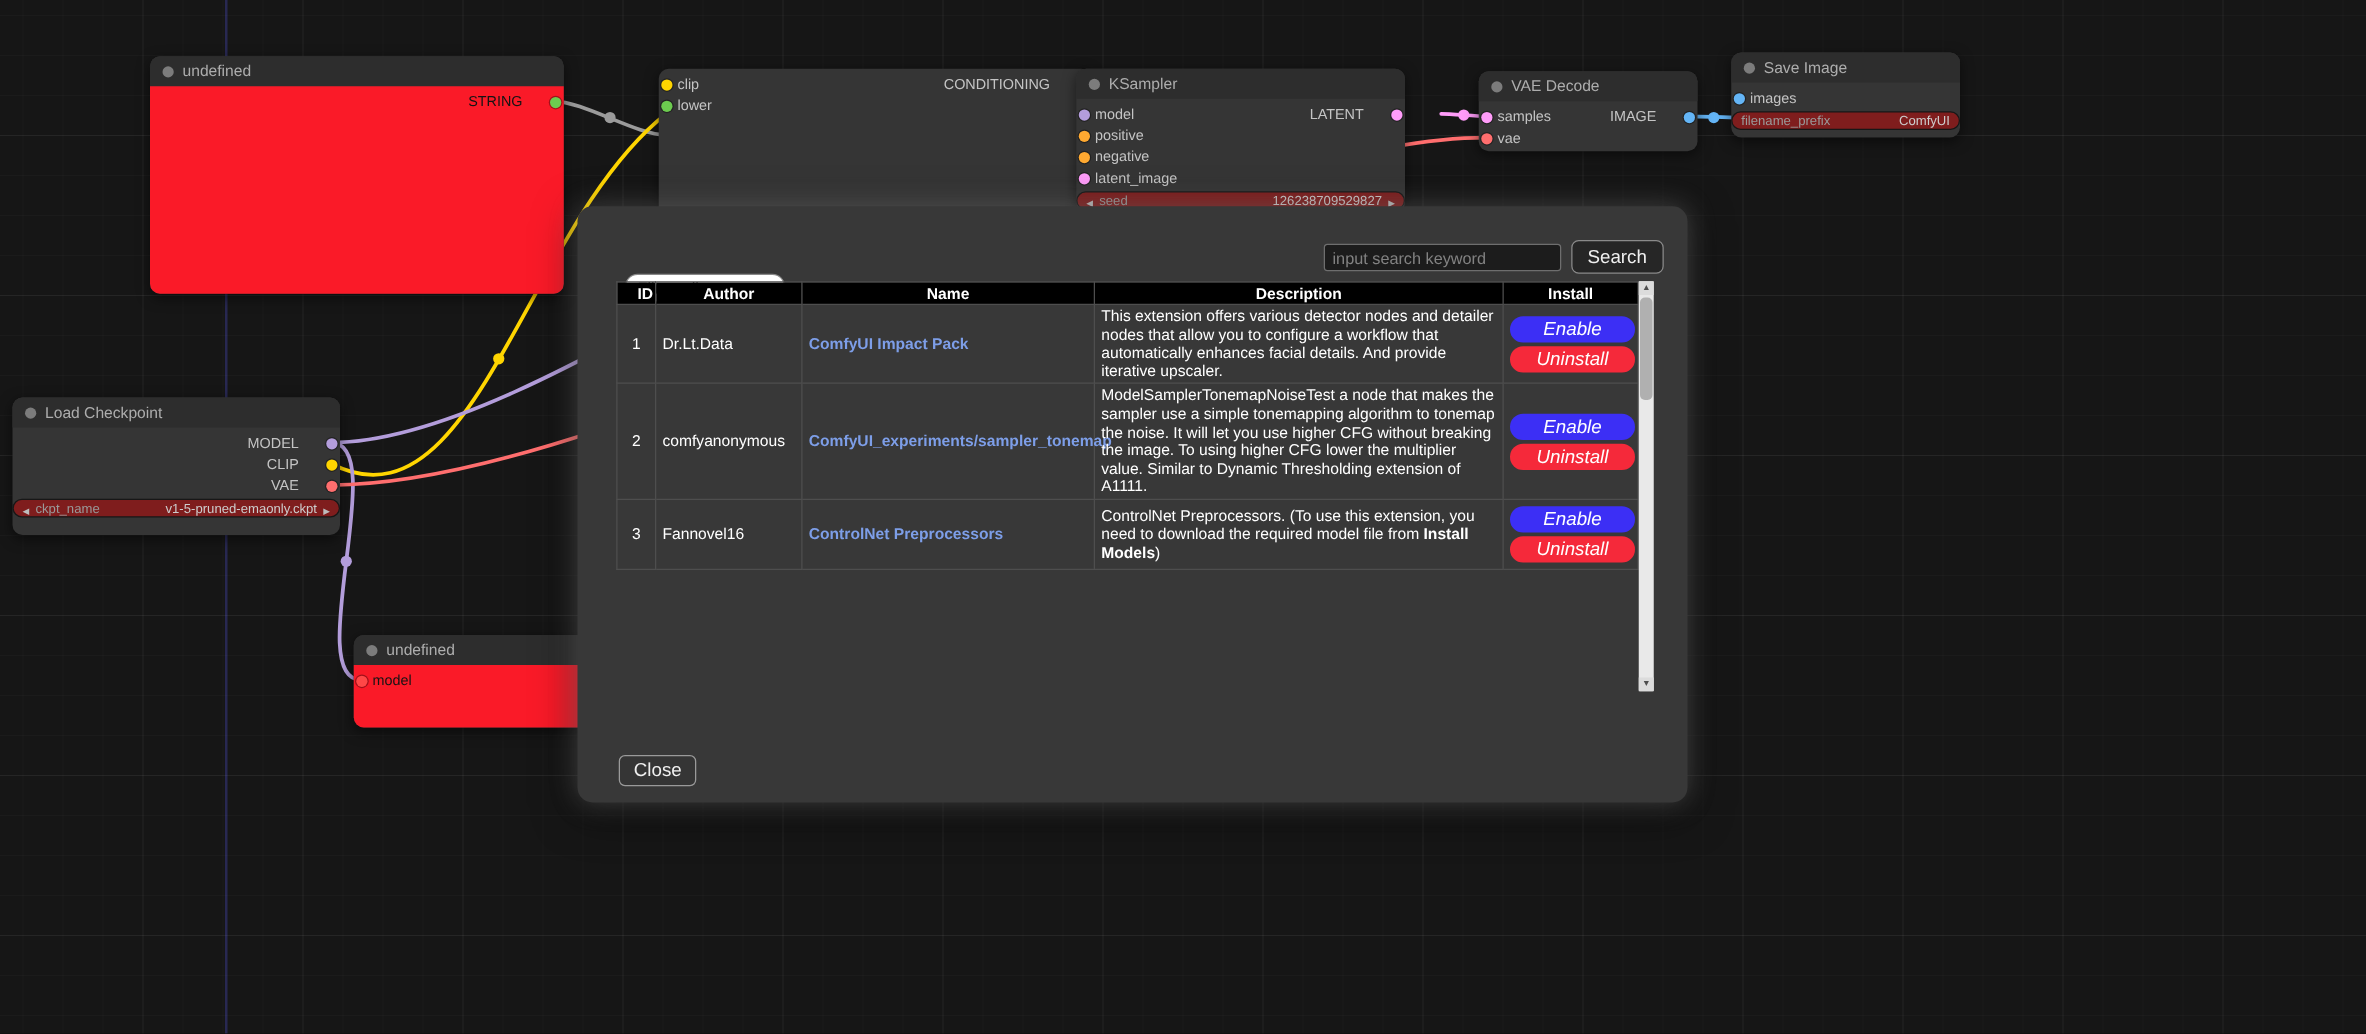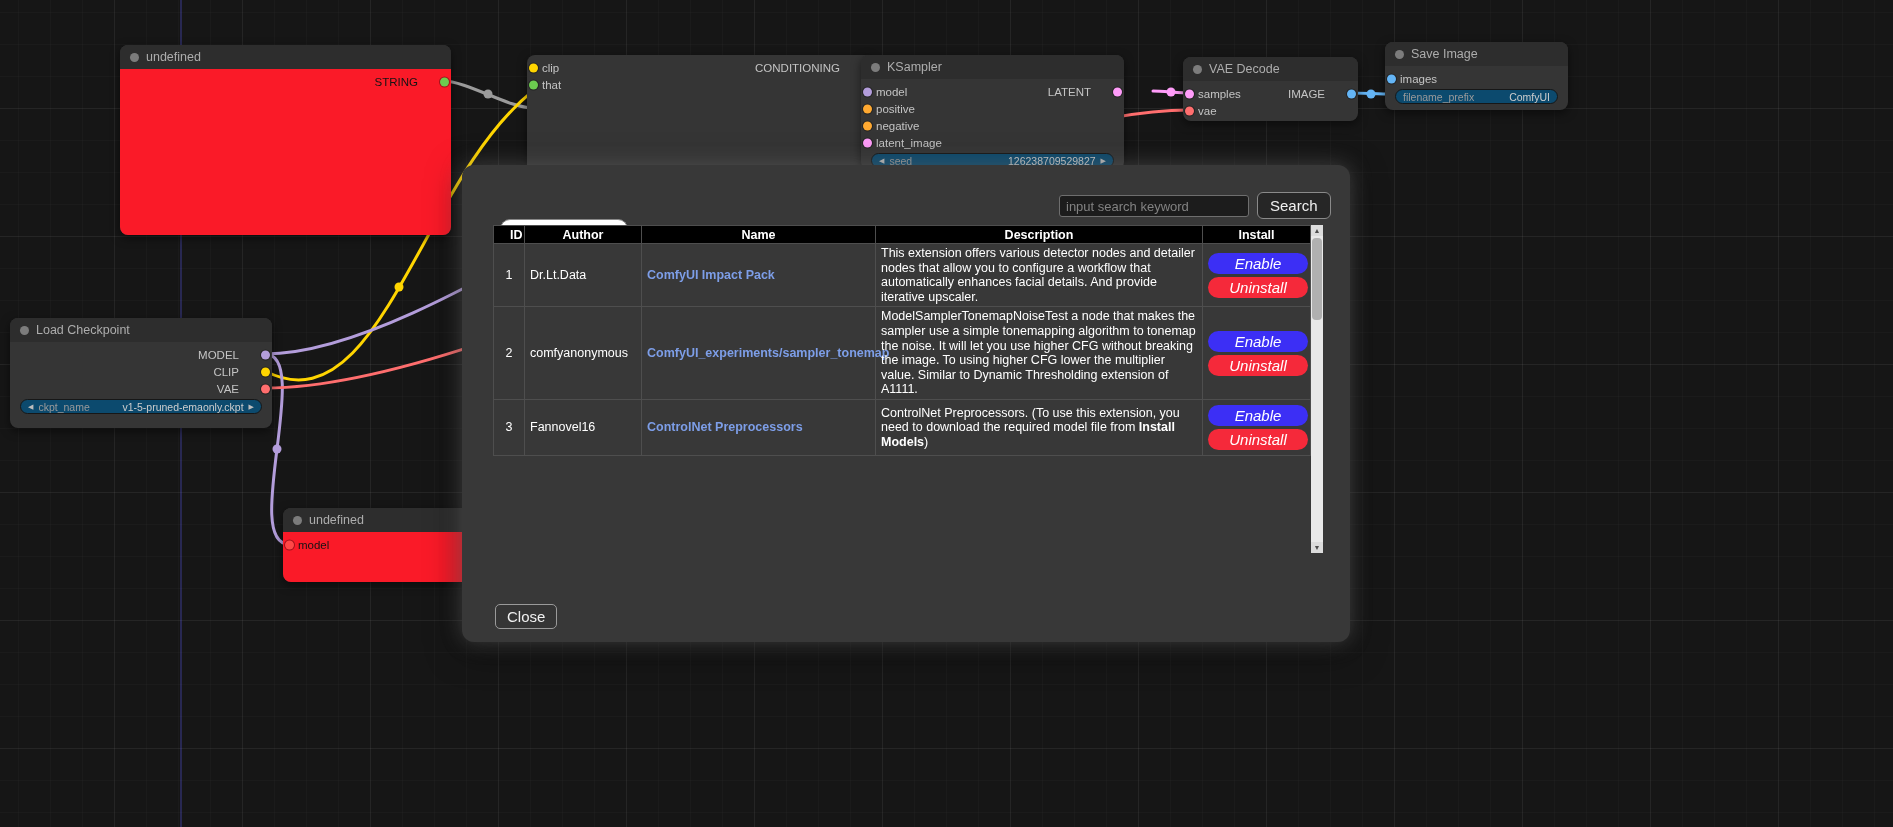--- a/index.html
+++ b/index.html
@@ -26,21 +26,21 @@
   .node-body{position:relative;height:calc(100% - 24px);padding-top:4px;box-sizing:border-box;}
   .node.red .node-body{background:var(--node-red);border-radius:0 0 8px 8px;}
   .node.red .slot{color:#141414;}
   .slot{position:relative;height:17px;display:flex;align-items:center;color:#c4c4c4;}
   .slot.in{padding-left:15px;}
   .slot.out{justify-content:flex-end;padding-right:33px;}
   .slot .dot{position:absolute;top:50%;width:9px;height:9px;border-radius:50%;transform:translateY(-50%);box-shadow:0 0 0 1px rgba(0,0,0,.35);}
   .slot.in .dot{left:2px;}
   .slot.out .dot{right:2px;}
   .out-overlay{position:absolute;top:4px;left:0;right:0;}
-  .widget{height:15px;margin:2px 10px 0;background:#0c4a6e;border:1px solid #171717;border-radius:8px;display:flex;align-items:center;padding:0 7px;font-size:10.5px;color:#cdcdcd;gap:5px;box-sizing:border-box;}
+  .widget{height:15px;margin:2px 0 0;background:#7f1d1d;border:1px solid #171717;border-radius:8px;display:flex;align-items:flex-end;padding:0 7px;font-size:10.5px;color:#cdcdcd;gap:5px;box-sizing:border-box;}
   .widget .arrow{font-size:7px;color:#bdbdbd;flex:none;line-height:1;}
   .widget .wlabel{color:#9a9a9a;}
   .widget .wvalue{margin-left:auto;}
 
   
   .dialog{position:absolute;left:462px;top:165px;width:888px;height:477px;background:#383838;border-radius:12px;z-index:10;
     box-shadow:0 0 22px rgba(200,200,200,.28), 0 8px 34px rgba(0,0,0,.55);}
   .filter-wrap{position:absolute;left:38px;top:30px;width:128px;height:23px;margin-top:24px;}
   .filter-wrap select{appearance:none;-webkit-appearance:none;width:100%;height:100%;background:#fff;color:#000;border:1px solid #888;border-radius:10px;font-size:13px;padding:0 22px 0 9px;font-family:inherit;}
   .filter-wrap .caret{position:absolute;right:9px;top:7px;font-size:8px;color:#222;pointer-events:none;}
@@ -105,21 +105,21 @@
   </div>
 
   <div class="node" style="left:527px;top:55px;width:346px;height:120px;">
     <div class="node-body">
       <div class="slot in">
         <span class="dot" style="background: rgb(255, 213, 0);"></span>
         <span>clip</span>
       </div>
       <div class="slot in">
         <span class="dot" style="background: rgb(108, 203, 79);"></span>
-        <span>that</span>
+        <span>lower</span>
       </div>
       <div class="out-overlay">
         <div class="slot out">
           <span>CONDITIONING</span>
           <span class="dot" style="background: rgb(255, 169, 49);"></span>
         </div>
       </div>
     </div>
   </div>
 

